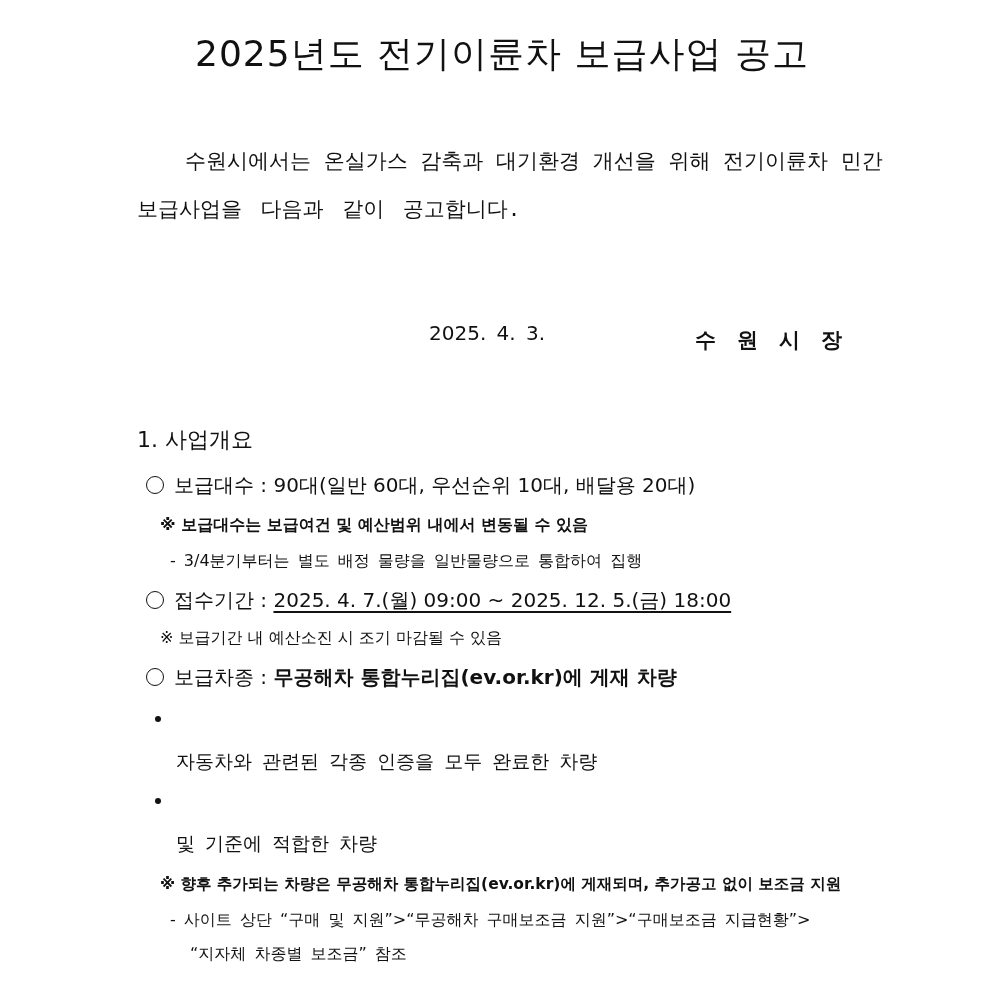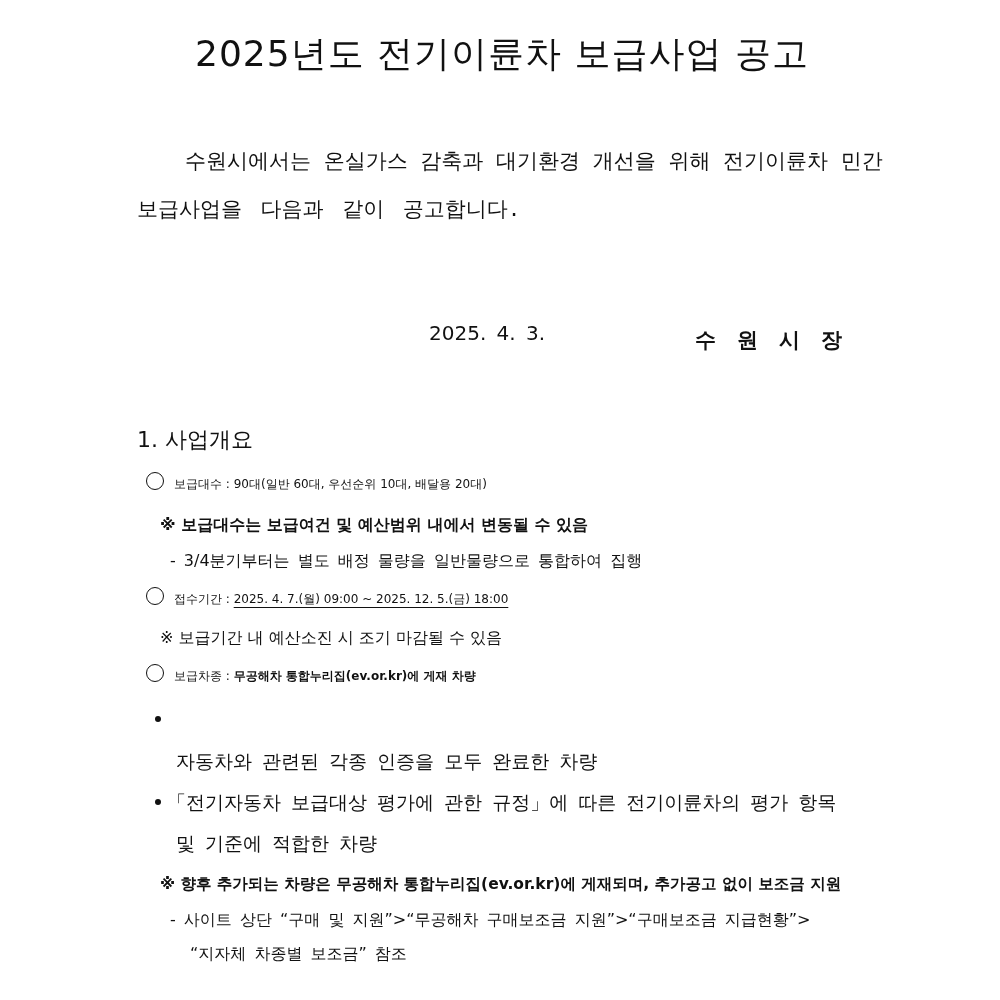--- a/index.html
+++ b/index.html
@@ -7,21 +7,21 @@
       width: 1000px; height: 1000px; position: relative; overflow: hidden;
       font-family: "DejaVu Sans", "Liberation Sans", sans-serif;
       color: #111111;
     }
     .line { position: absolute; white-space: nowrap; }
     .title { top: 30px; left: 2px; width: 1000px; text-align: center; font-size: 36px; letter-spacing: 1px; }
     .intro { left: 137px; font-size: 21px; word-spacing: 6px; }
     .date { top: 284px; left: 429px; font-size: 20px; word-spacing: 4px; margin-top: 37px; }
     .signer { top: 326px; left: 695px; font-size: 21px; font-weight: bold; letter-spacing: 21px; }
     .sec { top: 425px; left: 137px; font-size: 22px; }
-    .item { left: 146px; font-size: 12px; }
+    .item { left: 146px; font-size: 20px; }
     .item .circle { display: inline-block; width: 16px; height: 16px; border: 1.5px solid #111; border-radius: 50%; vertical-align: -2px; margin-right: 10px; }
     .note { left: 160px; font-size: 16px; }
     .note.bold { font-weight: bold; }
     .sub { left: 170px; font-size: 16px; word-spacing: 3px; text-align: center; }
     .bullet { left: 155px; font-size: 19px; word-spacing: 4px; }
     .bullet .dot { display: inline-block; width: 6px; height: 6px; border-radius: 50%; background: #111; vertical-align: 4px; margin-right: 6px; }
     .cont { left: 176px; font-size: 19px; word-spacing: 4px; }
     .u { text-decoration: underline; text-underline-offset: 4px; }
     .b { font-weight: bold; }
   </style>
@@ -55,19 +55,19 @@
   <span class="circle"></span><span>보급차종 :</span>
   <span class="b">무공해차 통합누리집(ev.or.kr)에 게재 차량</span>
 </div>
 
 <div class="line bullet" style="top:708px;">
   <span class="dot"></span>
 </div>
 <div class="line cont" style="top:749px;">자동차와 관련된 각종 인증을 모두 완료한 차량</div>
 
 <div class="line bullet" style="top:790px;">
-  <span class="dot"></span><span>「전기자동차 보급대상 평가에 관한 규정」에 따른 전기이륜차의 평가 항목</span>
+  <span class="dot"></span>
 </div>
 <div class="line cont" style="top:831px;">및 기준에 적합한 차량</div>
 
 <div class="line note bold" style="top:874px; font-size:15.5px;">※ 향후 추가되는 차량은 무공해차 통합누리집(ev.or.kr)에 게재되며, 추가공고 없이 보조금 지원</div>
 <div class="line sub" style="top:910px;">- 사이트 상단 “구매 및 지원”&gt;“무공해차 구매보조금 지원”&gt;“구매보조금 지급현황”&gt;</div>
 <div class="line sub" style="top:944px; left:190px;">“지자체 차종별 보조금” 참조</div>
 
 </body></html>

